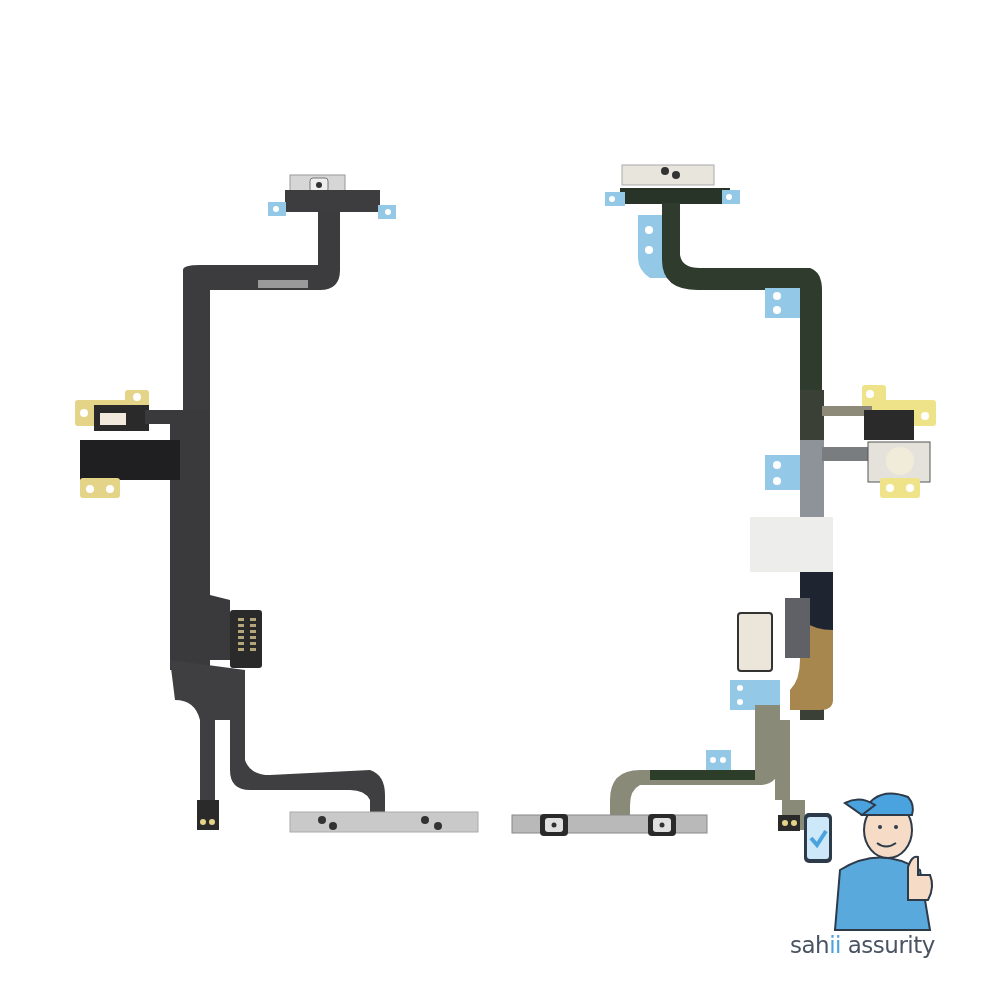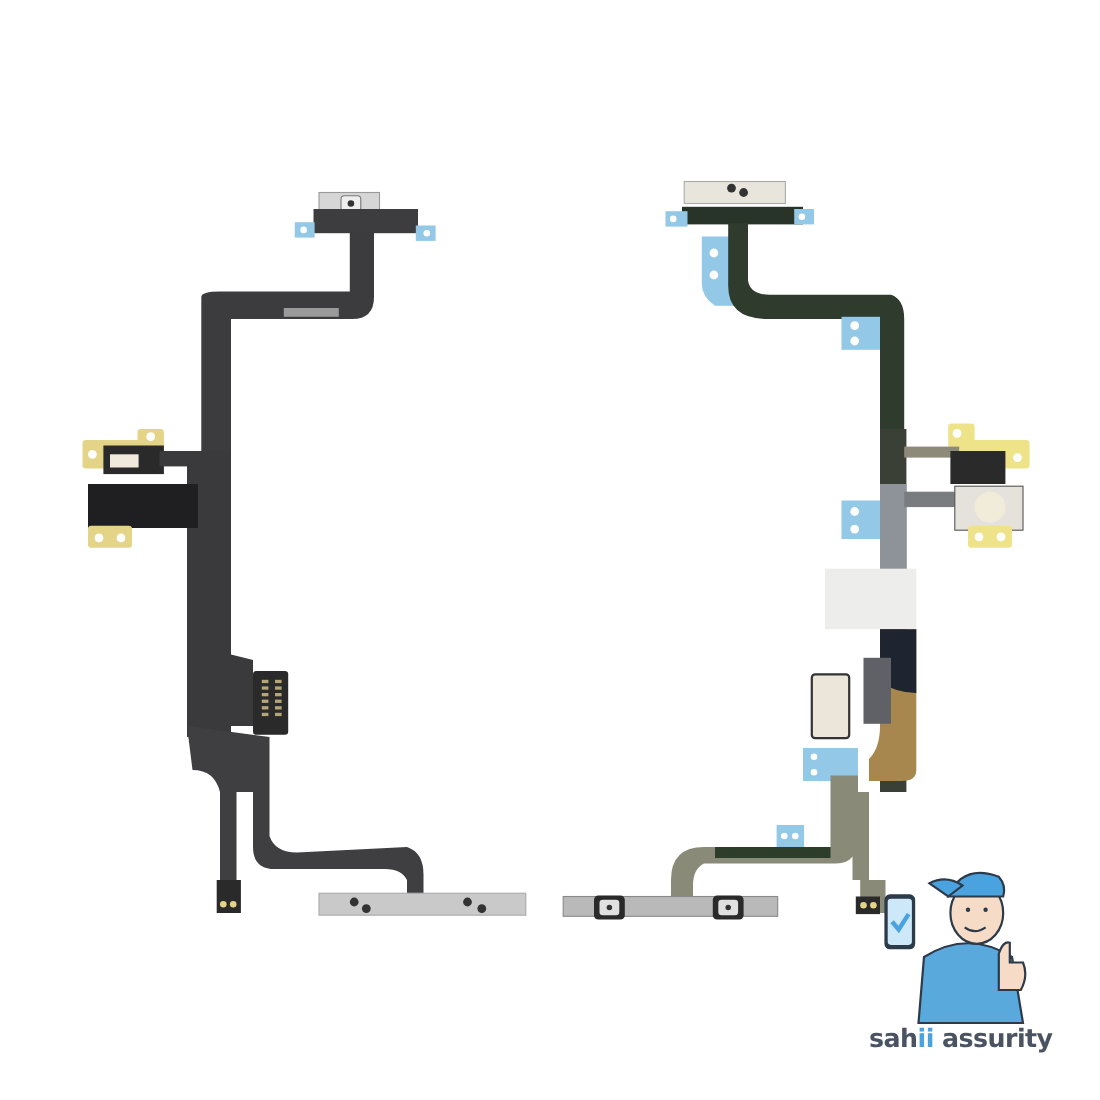--- a/index.html
+++ b/index.html
@@ -1,19 +1,19 @@
 <!DOCTYPE html>
 <html><head>
 <meta charset="utf-8">
 <style>
   html,body{margin:0;padding:0;background:#ffffff;}
   body{width:1000px;height:1000px;position:relative;overflow:hidden;font-family:"DejaVu Sans",sans-serif;}
   .scene{position:absolute;left:0;top:0;width:1000px;height:1000px;}
   .logo{position:absolute;left:780px;top:775px;width:200px;height:200px;}
-  .logo-text{position:absolute;left:790px;top:932px;font-family:"DejaVu Sans",sans-serif;font-weight:bold;font-size:23px;letter-spacing:-0.5px;color:#4a5361;white-space:nowrap;}
+  .logo-text{position:absolute;left:790px;top:932px;font-family:"DejaVu Sans",sans-serif;font-weight:normal;font-size:23px;letter-spacing:-0.5px;color:#4a5361;white-space:nowrap;}
   .logo-text .hl{color:#4aa3df;}
 </style>
 </head>
 <body>
 
 <div class="scene">
 <svg width="1000" height="1000" viewBox="0 0 1000 1000">
 
   <g>
 

